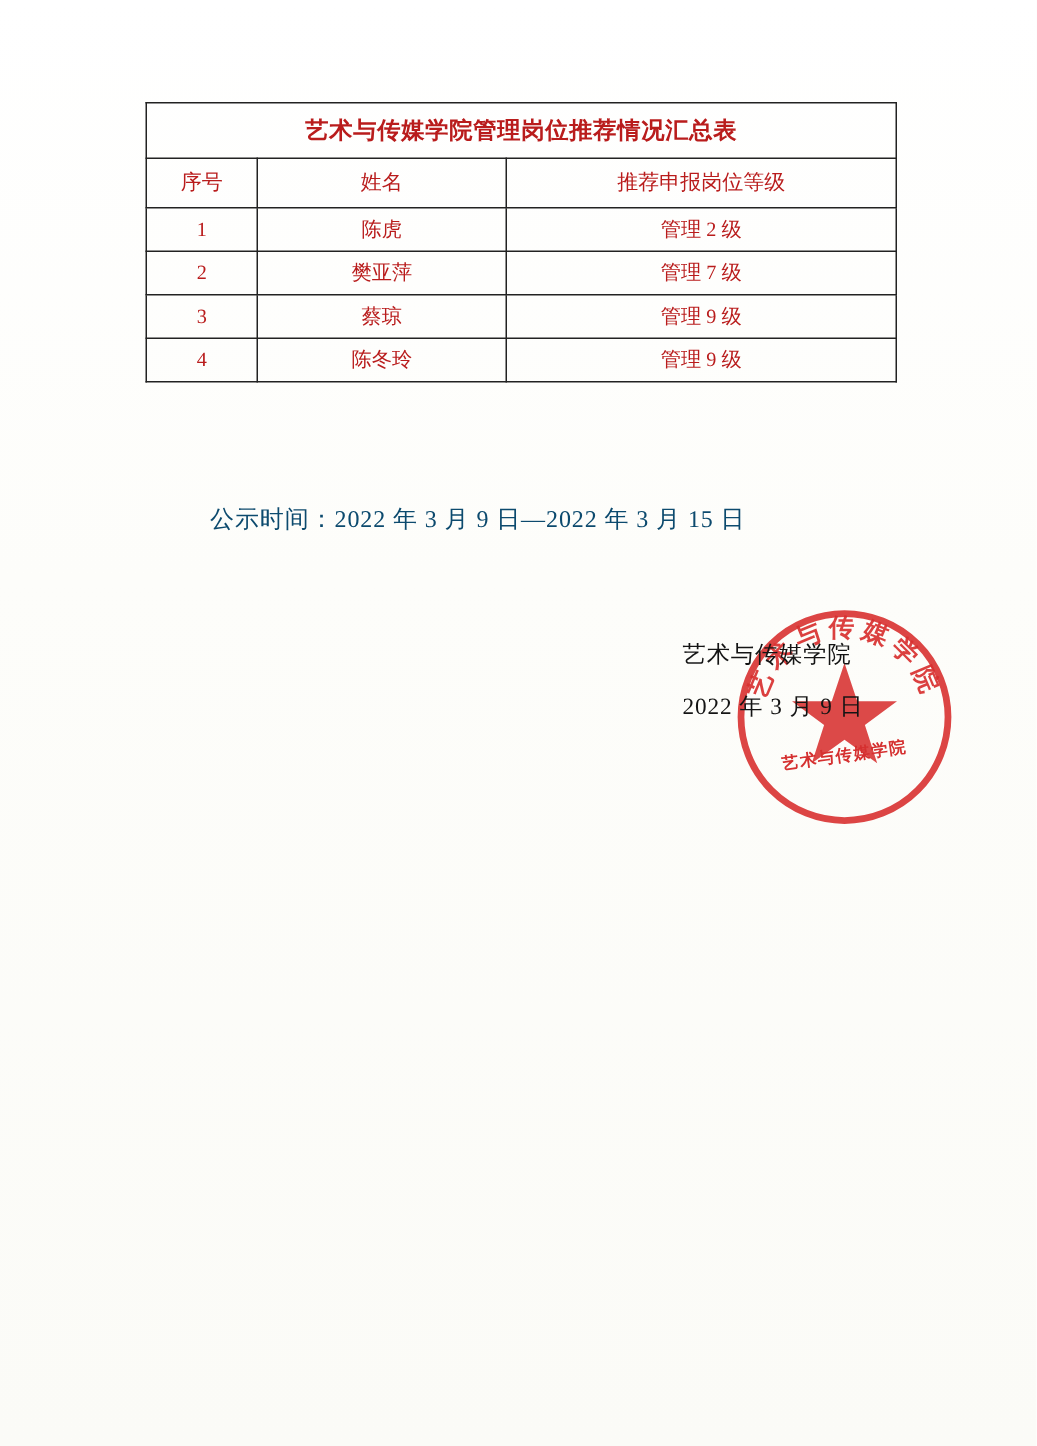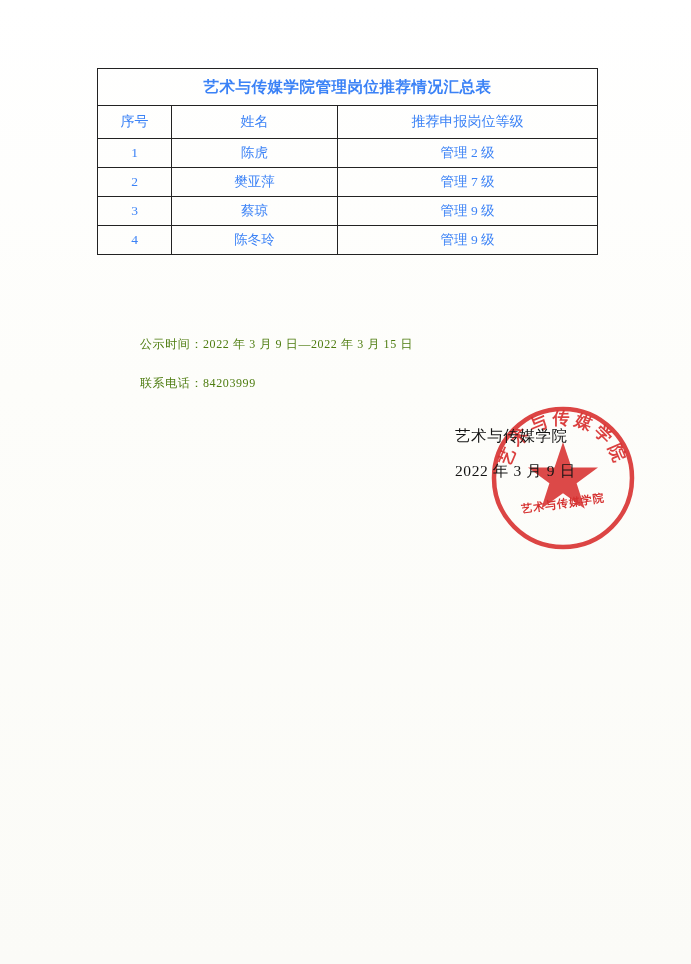--- a/index.html
+++ b/index.html
@@ -43,21 +43,21 @@
     width: 100%;
     table-layout: fixed;
   }
   table.summary td {
     border: 1px solid #222;
     text-align: center;
     vertical-align: middle;
     font-size: 13.5px;
     padding: 0;
     height: 28px;
-    color: #3b82f6;
+    color: #b91c1c;
   }
   table.summary tr.title-row td {
     height: 36px;
     font-size: 15.5px;
     font-weight: bold;
     letter-spacing: 0.5px;
   }
   table.summary tr.header-row td {
     height: 32px;
     font-size: 14px;
@@ -71,24 +71,24 @@
   .col-name { width: 166px; }
   .col-level { width: 260px; }
 
   .notes {
     position: absolute;
     left: 140px;
     top: 336px;
     width: 470px;
   }
   .note-line {
-    font-size: 12px;
+    font-size: 16px;
     letter-spacing: 0.6px;
     margin-bottom: 22px;
-    color: #4d7c0f;
+    color: #0c4a6e;
     white-space: nowrap;
   }
 
   .signature {
     position: absolute;
     left: 455px;
     top: 426px;
     text-align: left;
     z-index: 3;
   }
@@ -175,21 +175,20 @@
           <td>4</td>
           <td>陈冬玲</td>
           <td>管理 9 级</td>
         </tr>
       </tbody>
     </table>
   </div>
 
   <div class="notes">
     <div class="note-line">公示时间：2022 年 3 月 9 日—2022 年 3 月 15 日</div>
-    <div class="note-line">联系电话：84203999</div>
   </div>
 
   <div class="seal">
     <svg width="148" height="148" viewBox="0 0 148 148" xmlns="http://www.w3.org/2000/svg">
       <circle cx="74" cy="74" r="69" fill="none" stroke="#d51f1f" stroke-width="4.5" opacity="0.9"></circle>
       <path d="M74 38 L82.5 63.5 L109 63.5 L87.6 79.3 L95.8 104.8 L74 89.2 L52.2 104.8 L60.4 79.3 L39 63.5 L65.5 63.5 Z" fill="#d51f1f" opacity="0.88"></path>
       <defs>
         <path id="arcTop" d="M 20 74 A 54 54 0 0 1 128 74"></path>
       </defs>
       <text fill="#d51f1f" font-size="17" font-family="Liberation Serif, serif" font-weight="bold" letter-spacing="4" opacity="0.92">

